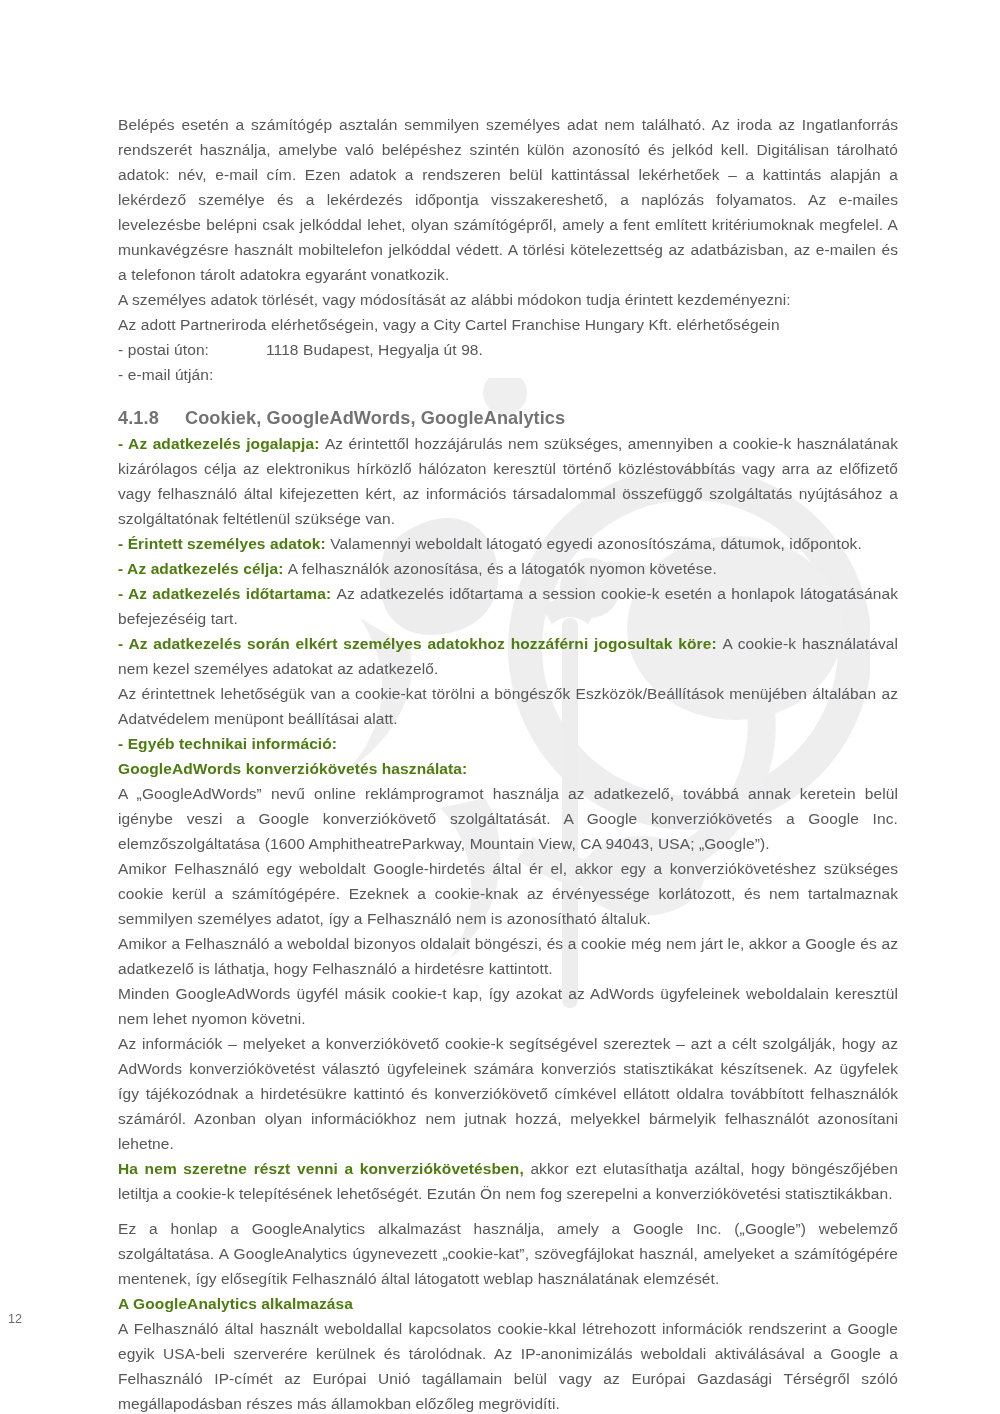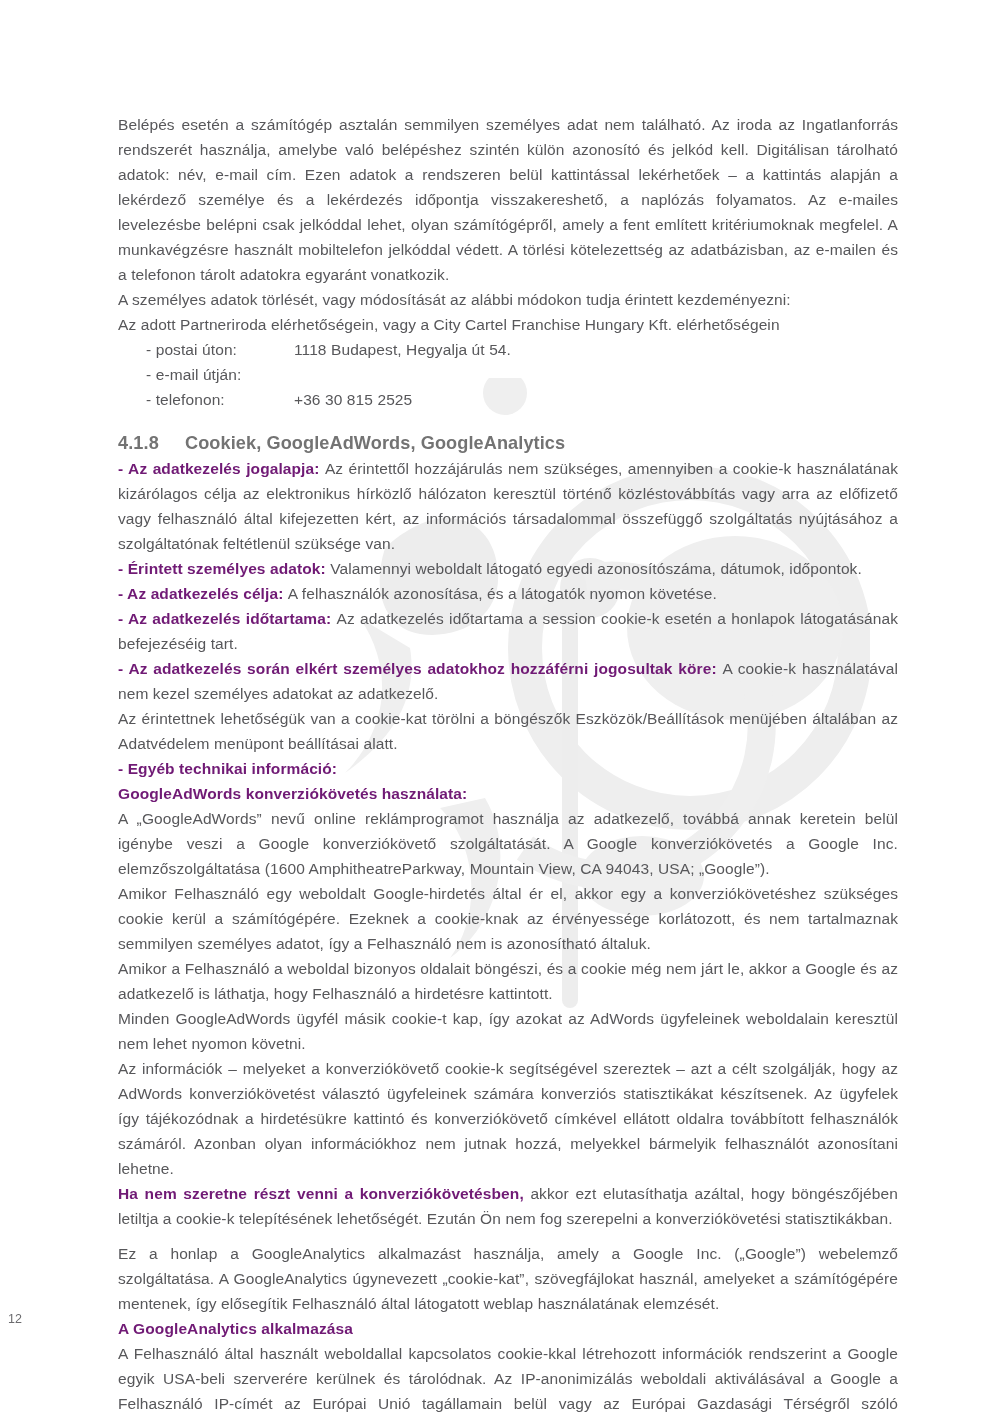--- a/index.html
+++ b/index.html
@@ -24,25 +24,25 @@
     top: 112px;
     width: 780px;
     z-index: 1;
     color: #57575a;
     font-size: 15.5px;
     line-height: 25px;
     letter-spacing: 0.1px;
   }
   .para { margin: 0; }
   .justify { text-align: justify; text-justify: inter-word; }
-  .bold { font-weight: 700; color: #701a75; }
+  .bold { font-weight: 700; color: #4d7c0f; }
   .heading { margin: 0; font-weight: 700; color: #737373; }
   .heading .h-num { display: inline-block; width: 67px; }
   .contact-row { display: flex; margin: 0; }
-  .c-label { flex: 0 0 148px; margin-left: 28px; }
+  .c-label { flex: 0 0 148px; }
   .c-value { flex: 1; }
   .gap { height: 19px; }
   .gap-small { height: 10px; }
   .footer {
     position: absolute;
     left: 8px; right: 0;
     top: 1312px;
     color: #6b6b6e;
     font-size: 12.5px;
     z-index: 1;
@@ -68,28 +68,24 @@
       <path d="M150,430 C190,470 190,540 160,580 C210,545 225,470 195,420 Z" fill="#efefef"></path>
     </g>
   </svg>
 
   <main class="doc">
       <p class="para justify"><span>Belépés esetén a számítógép asztalán semmilyen személyes adat nem található. Az iroda az Ingatlanforrás rendszerét használja, amelybe való belépéshez szintén külön azonosító és jelkód kell. Digitálisan tárolható adatok: név, e-mail cím. Ezen adatok a rendszeren belül kattintással lekérhetőek – a kattintás alapján a lekérdező személye és a lekérdezés időpontja visszakereshető, a naplózás folyamatos. Az e-mailes levelezésbe belépni csak jelkóddal lehet, olyan számítógépről, amely a fent említett kritériumoknak megfelel. A munkavégzésre használt mobiltelefon jelkóddal védett. A törlési kötelezettség az adatbázisban, az e-mailen és a telefonon tárolt adatokra egyaránt vonatkozik.</span></p>
       <p class="para"><span>A személyes adatok törlését, vagy módosítását az alábbi módokon tudja érintett kezdeményezni:</span></p>
       <p class="para"><span>Az adott Partneriroda elérhetőségein, vagy a City Cartel Franchise Hungary Kft. elérhetőségein</span></p>
       <div class="contact-row">
         <span class="c-label">- postai úton:</span>
-        <span class="c-value">1118 Budapest, Hegyalja út 54.</span>
+        <span class="c-value">1118 Budapest, Hegyalja út 98.</span>
       </div>
       <div class="contact-row">
         <span class="c-label">- e-mail útján:</span>
-      </div>
-      <div class="contact-row">
-        <span class="c-label">- telefonon:</span>
-        <span class="c-value">+36 30 815 2525</span>
       </div>
       <div class="gap"></div>
       <h3 class="heading"><span class="h-num">4.1.8</span><span>Cookiek, GoogleAdWords, GoogleAnalytics</span></h3>
       <p class="para justify"><span class="bold">- Az adatkezelés jogalapja: </span><span>Az érintettől hozzájárulás nem szükséges, amennyiben a cookie-k használatának kizárólagos célja az elektronikus hírközlő hálózaton keresztül történő közléstovábbítás vagy arra az előfizető vagy felhasználó által kifejezetten kért, az információs társadalommal összefüggő szolgáltatás nyújtásához a szolgáltatónak feltétlenül szüksége van.</span></p>
       <p class="para justify"><span class="bold">- Érintett személyes adatok: </span><span>Valamennyi weboldalt látogató egyedi azonosítószáma, dátumok, időpontok.</span></p>
       <p class="para"><span class="bold">- Az adatkezelés célja: </span><span>A felhasználók azonosítása, és a látogatók nyomon követése.</span></p>
       <p class="para justify"><span class="bold">- Az adatkezelés időtartama: </span><span>Az adatkezelés időtartama a session cookie-k esetén a honlapok látogatásának befejezéséig tart.</span></p>
       <p class="para justify"><span class="bold">- Az adatkezelés során elkért személyes adatokhoz hozzáférni jogosultak köre: </span><span>A cookie-k használatával nem kezel személyes adatokat az adatkezelő.</span></p>
       <p class="para justify"><span>Az érintettnek lehetőségük van a cookie-kat törölni a böngészők Eszközök/Beállítások menüjében általában az Adatvédelem menüpont beállításai alatt.</span></p>
       <p class="para"><span class="bold">- Egyéb technikai információ:</span></p>

